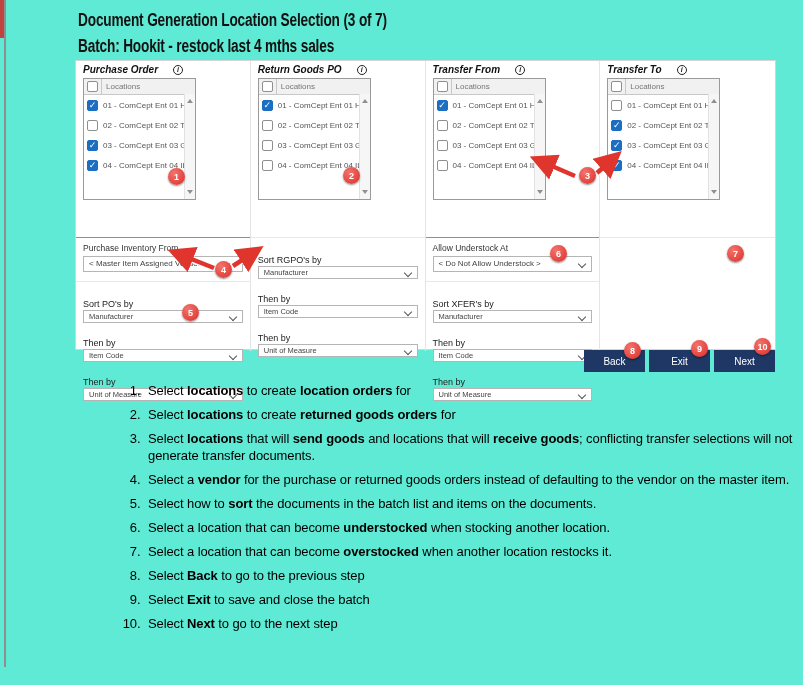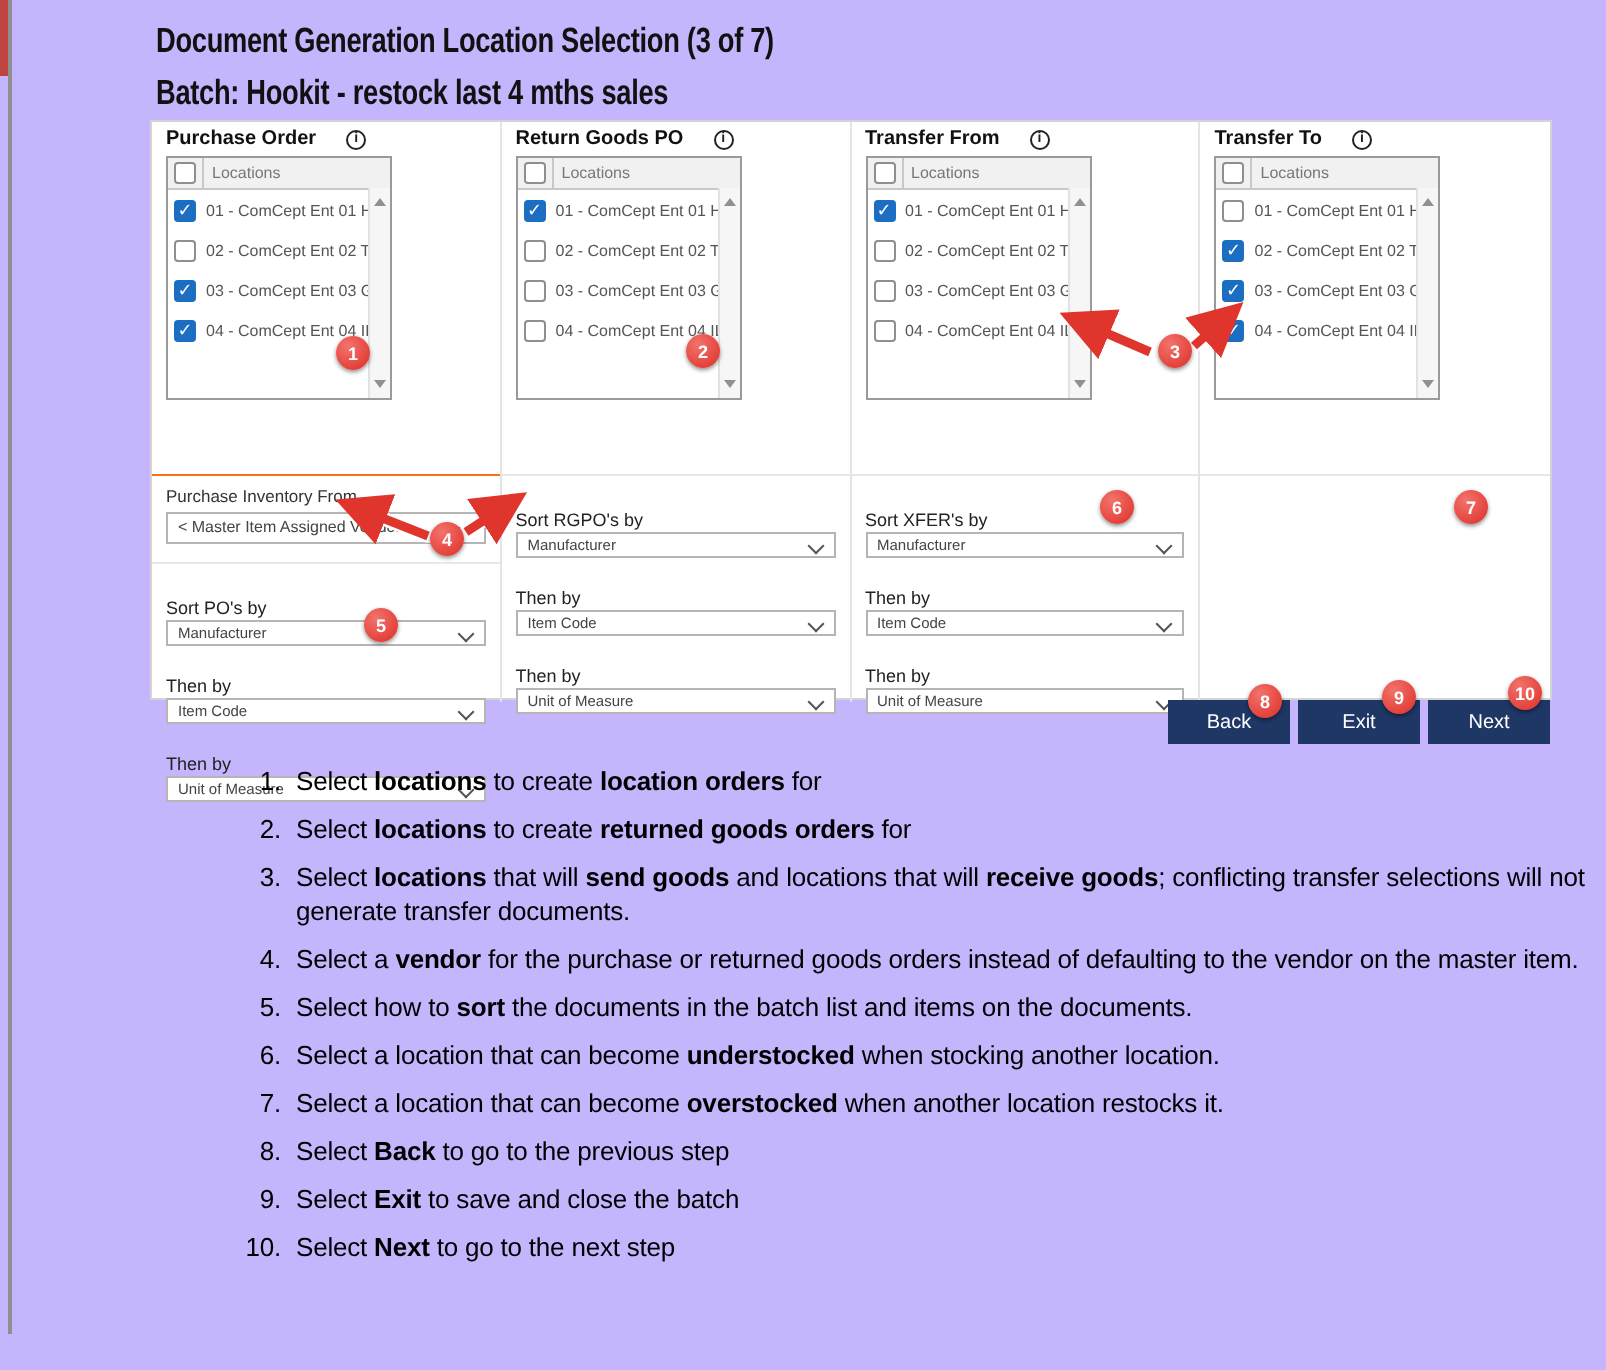--- a/index.html
+++ b/index.html
@@ -1,36 +1,36 @@
 <!DOCTYPE html>
 <html><head>
 <meta charset="utf-8">
 <style>
   html,body{margin:0;padding:0;background:#fff;}
-  .page{position:relative;width:803px;height:685px;background:#c4b5fd;overflow:hidden;
+  .page{position:relative;width:803px;height:685px;background:#5eead4;overflow:hidden;
         font-family:"Liberation Sans",sans-serif;color:#111;}
   
   .edge-red{position:absolute;left:0;top:0;width:4px;height:38px;background:#bf4440;}
   .edge-gray{position:absolute;left:4px;top:0;width:1.5px;height:667px;background:#8f8f8f;}
   
   .title,.subtitle{position:absolute;left:78px;font-weight:bold;font-size:17.5px;
         letter-spacing:-0.2px;transform:scaleX(0.78);transform-origin:left center;white-space:nowrap;}
   .title{top:10px;}
   .subtitle{top:36px;}
   .batch-info{position:absolute;top:62px;right:27px;font-size:10px;color:#2a2ac8;text-decoration:none;cursor:pointer;}
   
   .panel-container{position:absolute;left:75px;top:60px;width:701px;height:290px;
         border:1px solid #d4d4d4;display:grid;grid-template-columns:repeat(4,1fr);background:#fff;box-sizing:border-box;}
   .col{border-right:1px solid #e4e4e4;display:flex;flex-direction:column;min-width:0;}
   .col:last-child{border-right:none;}
   .seg{padding:3px 7px;box-sizing:border-box;}
   .seg1{height:176px;}
   .seg2{height:44px;border-top:1px solid #f97316;}
   .seg3{height:70px;border-top:1px solid #e8e8e8;padding-top:2px;}
-  .panel-title{display:flex;align-items:center;gap:15px;font-size:10px;font-weight:bold;color:#111;margin-bottom:3px;}
+  .panel-title{display:flex;align-items:center;gap:15px;font-size:10px;font-weight:bold;color:#111;margin-bottom:3px;font-style:italic;}
   .info-icon{width:10px;height:10px;border-radius:50%;border:1px solid #222;font-size:7px;font-weight:bold;
         display:flex;align-items:center;justify-content:center;color:#222;box-sizing:border-box;cursor:pointer;}
   
   .listbox{width:113px;height:122px;border:1px solid #9a9a9a;background:#fff;position:relative;
         font-size:8px;color:#555;box-sizing:border-box;overflow:hidden;}
   .lb-header{height:15px;background:#f1f1f1;border-bottom:1px solid #c8c8c8;display:flex;align-items:center;color:#777;}
   .lb-cbcell{width:17px;height:100%;border-right:1px solid #c8c8c8;display:flex;align-items:center;justify-content:center;}
   .lb-header-label{padding-left:4px;}
   .lb-row{height:20px;display:flex;align-items:center;gap:5px;padding-left:3px;white-space:nowrap;}
   .cb{width:11px;height:11px;border:1px solid #8f8f8f;border-radius:2px;background:#fff;box-sizing:border-box;
@@ -194,20 +194,24 @@
             </div>
             <div class="lb-row">
               <span class="cb"></span>
               <span class="lb-label">04 - ComCept Ent 04 IL</span>
             </div>
             <div class="lb-scroll">
               <div class="sb-arrow up"></div>
               <div class="sb-arrow down"></div>
             </div>
           </div>
+        </div>
+        <div class="seg seg2">
+          <div class="field-label">Allow Understock At</div>
+          <div class="selectbox"><span class="sel-val">&lt; Do Not Allow Understock &gt;</span><span class="chevron"></span></div>
         </div>
         <div class="seg seg3">
           <div class="sort-label">Sort XFER's by</div>
           <div class="selectbox"><span class="sel-val">Manufacturer</span><span class="chevron"></span></div>
           <div class="sort-label">Then by</div>
           <div class="selectbox"><span class="sel-val">Item Code</span><span class="chevron"></span></div>
           <div class="sort-label">Then by</div>
           <div class="selectbox"><span class="sel-val">Unit of Measure</span><span class="chevron"></span></div>
         </div>
       </div>

